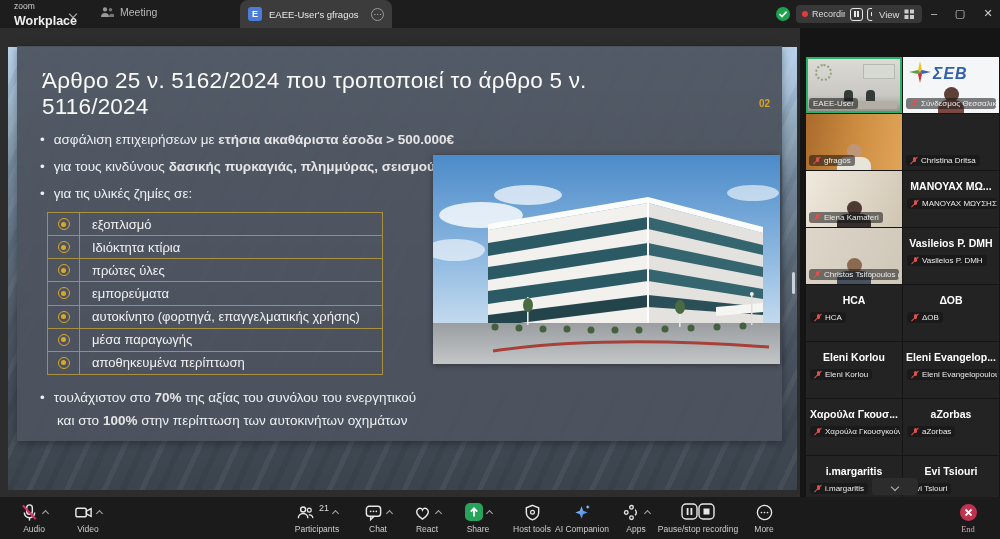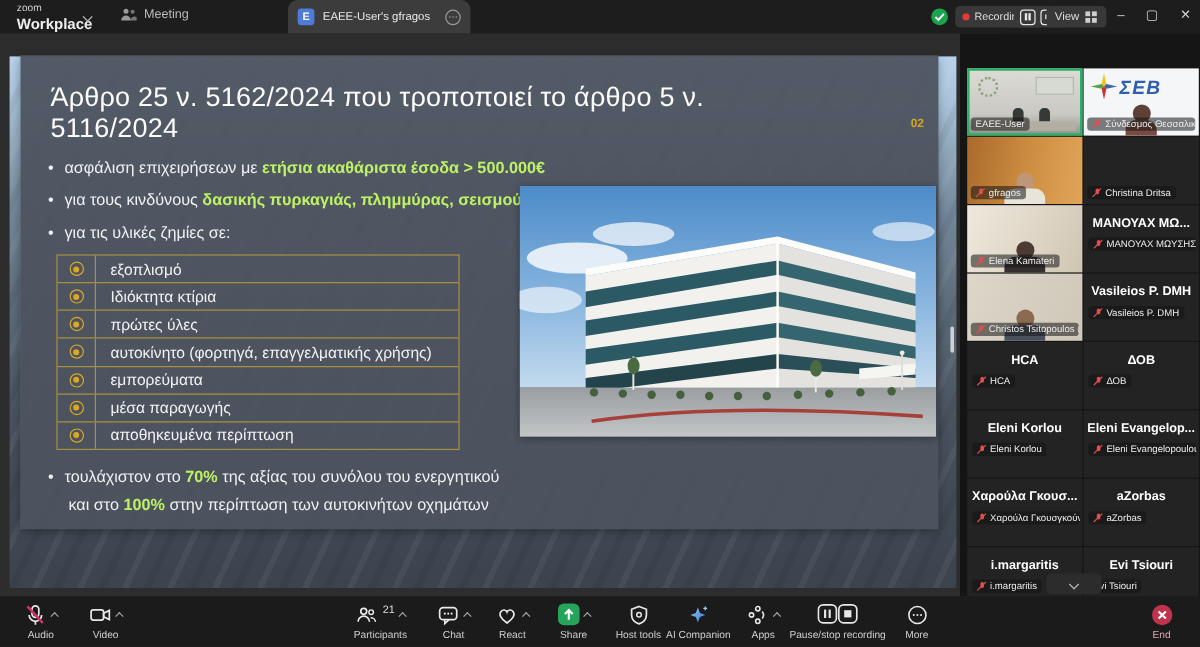--- a/index.html
+++ b/index.html
@@ -36,21 +36,21 @@
   #shared { position:absolute; left:0; top:28px; width:836px; height:469px; background:#2d2d2d; }
   #photo { position:absolute; left:8px; top:19px; width:789px; height:443px;
     background:linear-gradient(180deg,#b7d1e9 0%,#a9c2d9 9%,#8ea6b8 18%,#73879a 30%,#60707f 44%,#525e6b 58%,#454e5a 74%,#3b434d 100%); }
   #photo::after { content:""; position:absolute; inset:0;
     background:repeating-linear-gradient(115deg, rgba(255,255,255,.05) 0 5px, rgba(0,0,0,0) 5px 16px, rgba(0,0,0,.06) 16px 22px, rgba(0,0,0,0) 22px 34px); }
   #slide { position:absolute; left:17px; top:18px; width:765px; height:395px; background:rgba(76,83,95,.94); box-shadow:0 2px 8px rgba(0,0,0,.35); z-index:2; }
   #slide-title { position:absolute; left:25px; top:22px; width:640px; color:#fbfbfb; font-size:22.5px; letter-spacing:.2px; }
   #page-num { position:absolute; right:12px; top:24px; color:#d8a622; font-size:10px; font-weight:700;margin-top:28px; }
   .bullet { position:absolute; left:23px; color:#eef0f2; font-size:13.5px; }
   .bullet::before { content:"•"; margin-right:9px; color:#eef0f2; }
-  .gold { color:#bef264; font-weight:700;margin-top:16px; }
+  .gold { color:#e5e5e5; font-weight:700;margin-top:16px; }
   #b1{ top:86px; } #b2{ top:113px; } #b3{ top:140px; }
   #itable { position:absolute; left:30px; top:166px; width:336px; height:163px; border:1px solid rgba(190,160,58,.8); display:flex; flex-direction:column; }
   .trow { flex:1; display:flex; align-items:center; border-bottom:1px solid rgba(190,160,58,.8); }
   .trow:last-child { border-bottom:none; }
   .tcell-b { width:32px; align-self:stretch; border-right:1px solid rgba(190,160,58,.8); display:flex; align-items:center; justify-content:center; }
   .ring { width:12px; height:12px; border:1.5px solid #d9a826; border-radius:50%; display:flex; align-items:center; justify-content:center; }
   .ring::after { content:""; width:5px; height:5px; border-radius:50%; background:#d9a826; }
   .tcell-t { color:#f2f2f2; font-size:13px; padding-left:12px; white-space:nowrap; }
   .fline { position:absolute; left:23px; color:#eef0f2; font-size:13.5px; }
   #f1{ top:344px; } #f1::before{ content:"•"; margin-right:9px; }
@@ -178,27 +178,27 @@
         <div class="trow">
             <span class="tcell-b">
               <span class="ring"></span>
             </span>
             <span class="tcell-t">πρώτες ύλες</span>
           </div>
         <div class="trow">
             <span class="tcell-b">
               <span class="ring"></span>
             </span>
+            <span class="tcell-t">εμπορεύματα</span>
+          </div>
+        <div class="trow">
+            <span class="tcell-b">
+              <span class="ring"></span>
+            </span>
             <span class="tcell-t">αυτοκίνητο (φορτηγά, επαγγελματικής χρήσης)</span>
-          </div>
-        <div class="trow">
-            <span class="tcell-b">
-              <span class="ring"></span>
-            </span>
-            <span class="tcell-t">εμπορεύματα</span>
           </div>
         <div class="trow">
             <span class="tcell-b">
               <span class="ring"></span>
             </span>
             <span class="tcell-t">μέσα παραγωγής</span>
           </div>
         <div class="trow">
             <span class="tcell-b">
               <span class="ring"></span>
@@ -558,21 +558,21 @@
         <svg width="19" height="19" viewBox="0 0 20 20">
             <circle cx="10" cy="10" r="7.5" stroke="#e8e8e8" fill="none" stroke-width="1.4"></circle>
             <circle cx="6.8" cy="10" r=".9" fill="#e8e8e8"></circle>
             <circle cx="10" cy="10" r=".9" fill="#e8e8e8"></circle>
             <circle cx="13.2" cy="10" r=".9" fill="#e8e8e8"></circle>
           </svg>
       </div>
       <span class="lbl">More</span>
     </div>
 
-    <div class="tb" style="left:946px;width:44px;">
+    <div class="tb" style="left:946px;width:44px;font-family:Liberation Serif, serif;">
       <div class="irow">
         <span class="end-circle">
           <svg width="9" height="9" viewBox="0 0 9 9">
               <path d="M1.5 1.5 L7.5 7.5 M7.5 1.5 L1.5 7.5" stroke="#fff" stroke-width="1.8"></path>
             </svg>
         </span>
       </div>
       <span class="lbl lbl-end">End</span>
     </div>
 

